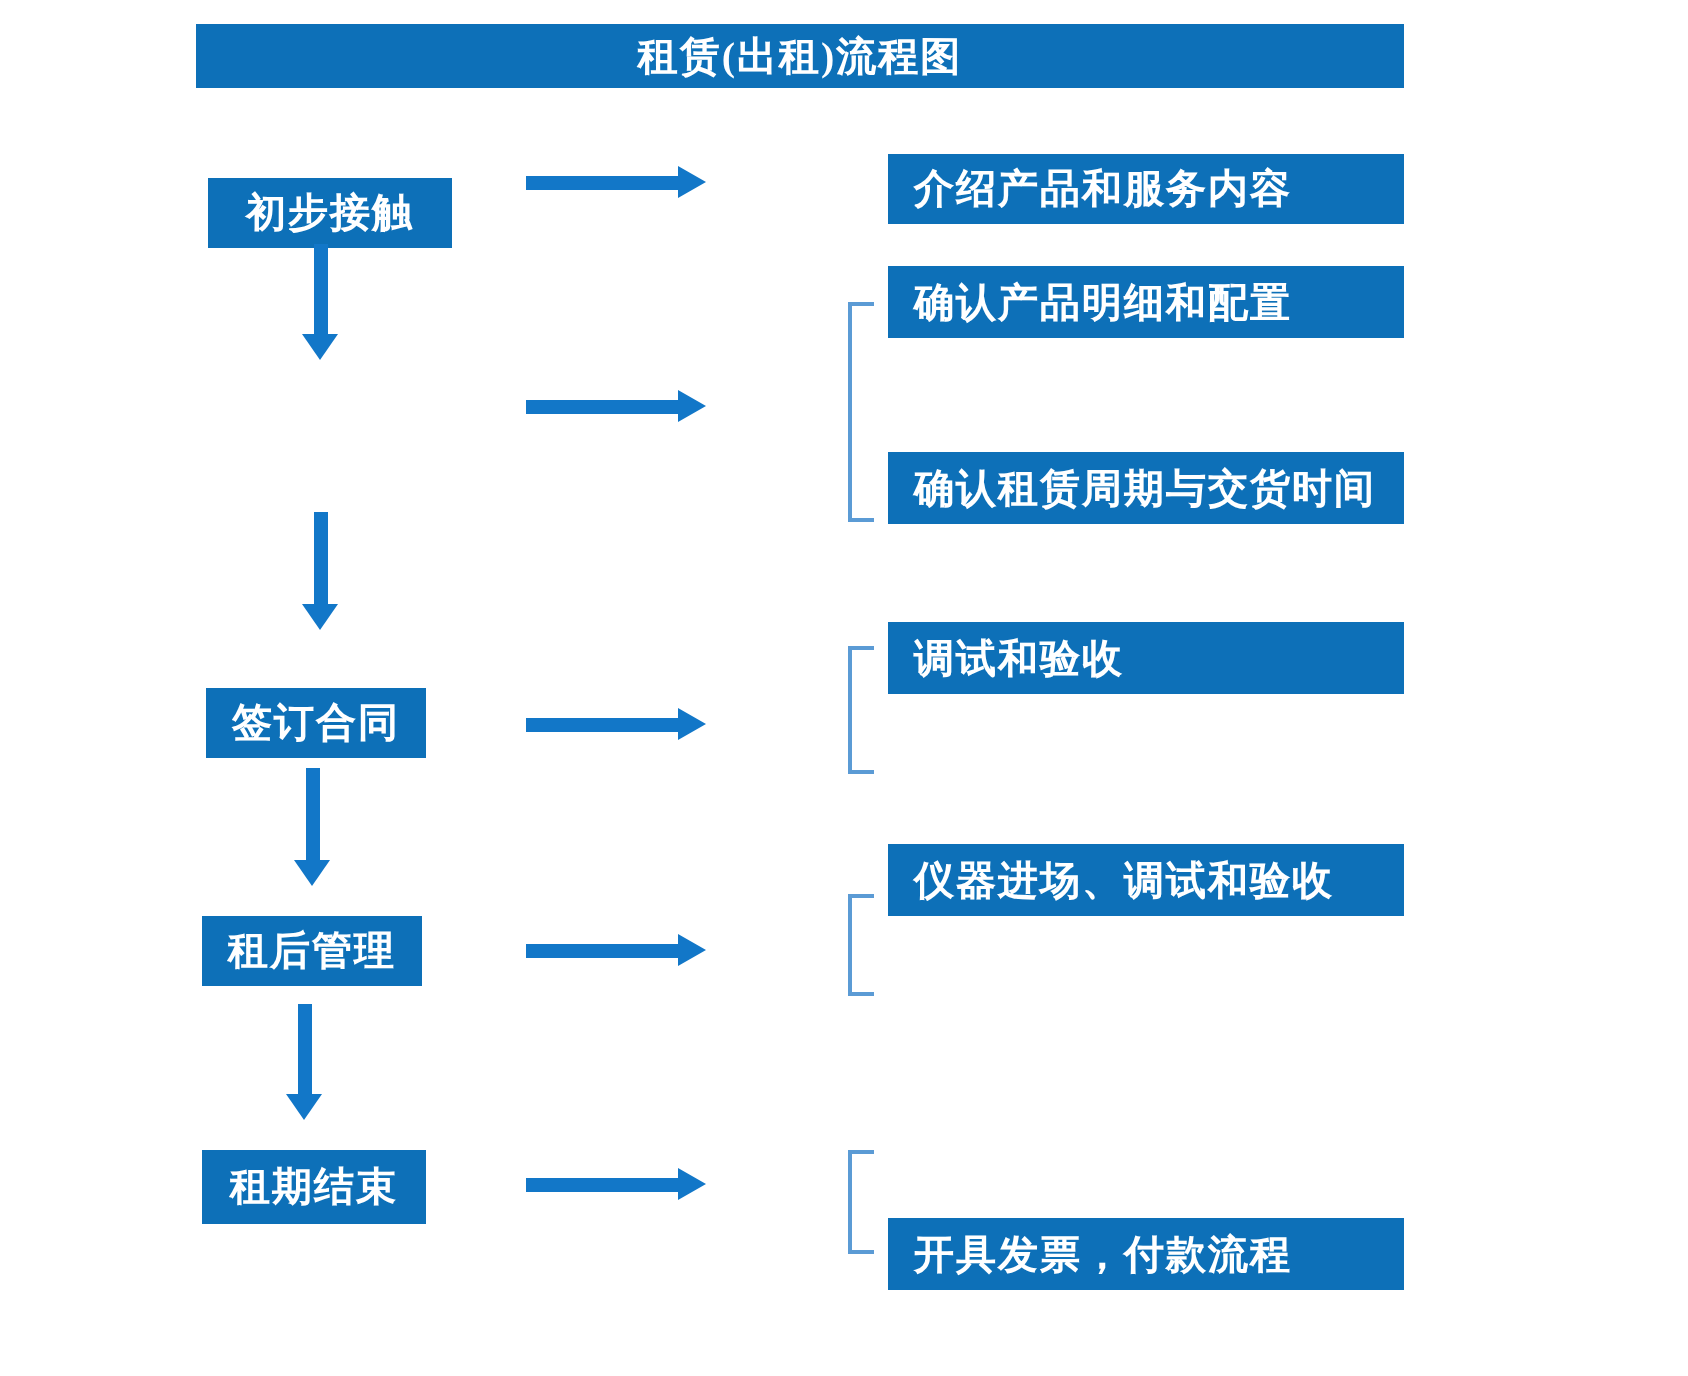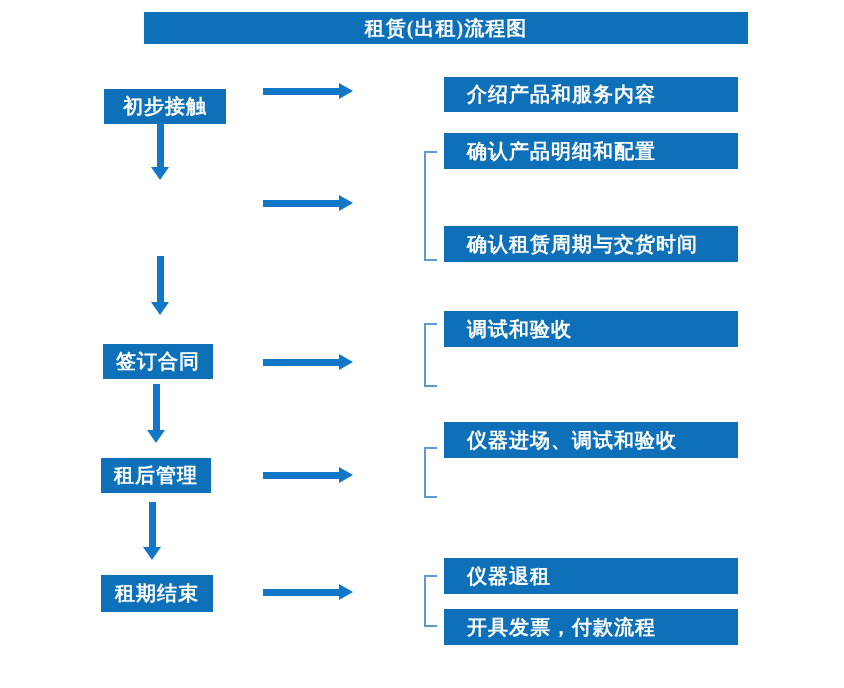--- a/index.html
+++ b/index.html
@@ -18,29 +18,28 @@
     font-size:20px;
     letter-spacing:1px;
     display:flex;
     align-items:center;
     box-sizing:border-box;
   }
   .titlebar{
     left:98px;top:12px;width:604px;height:32px;
     justify-content:center;
     font-size:20px;
-    margin-left:46px;
   }
   .stagebox{
     justify-content:center;
     height:35px;
   }
   .stepbox{
-    left:444px;width:294px;height:36px;
-    padding-left:23px;
+    left:444px;width:258px;height:36px;
+    padding-left:13px;
     justify-content:flex-start;
     text-align:right;
   }
   
   .harrow{
     position:absolute;left:263px;width:90px;height:16px;
     display:flex;align-items:center;
   }
   .hshaft{flex:1;height:7px;background:var(--arrow-blue,#1277c8);}
   .hhead{
@@ -128,16 +127,15 @@
 
   <div class="bluebox stepbox" style="top:77px;height:35px">介绍产品和服务内容</div>
 
   <div class="bluebox stepbox" style="top:133px">确认产品明细和配置</div>
   <div class="bluebox stepbox" style="top:226px">确认租赁周期与交货时间</div>
 
   <div class="bluebox stepbox" style="top:311px">调试和验收</div>
 
   <div class="bluebox stepbox" style="top:422px">仪器进场、调试和验收</div>
 
-  <div class="bluebox stepbox" style="top:558px">仪器退租</div>
   <div class="bluebox stepbox" style="top:609px">开具发票，付款流程</div>
 
 </div>
 
 </body></html>

